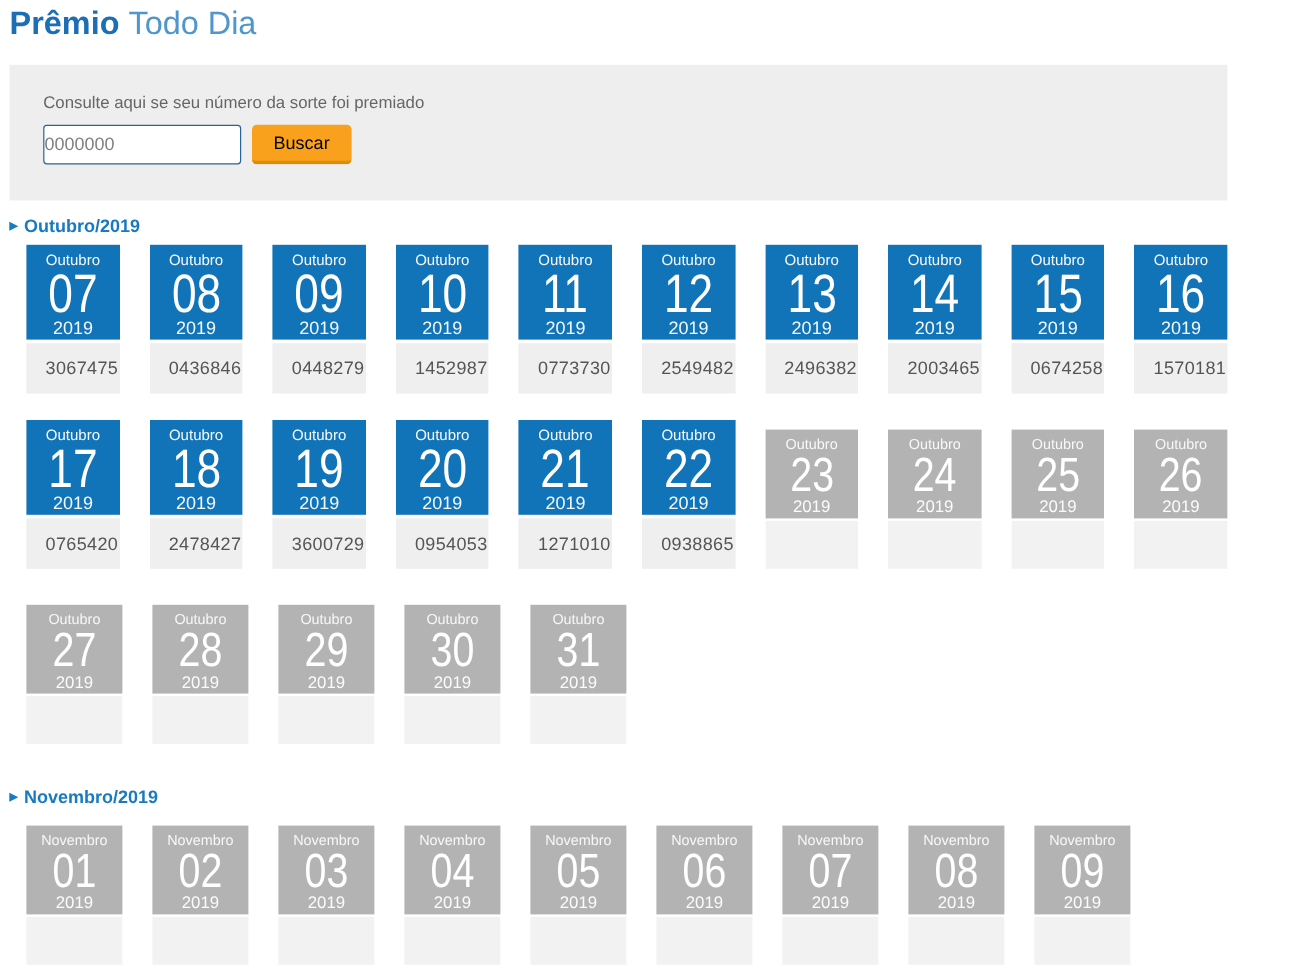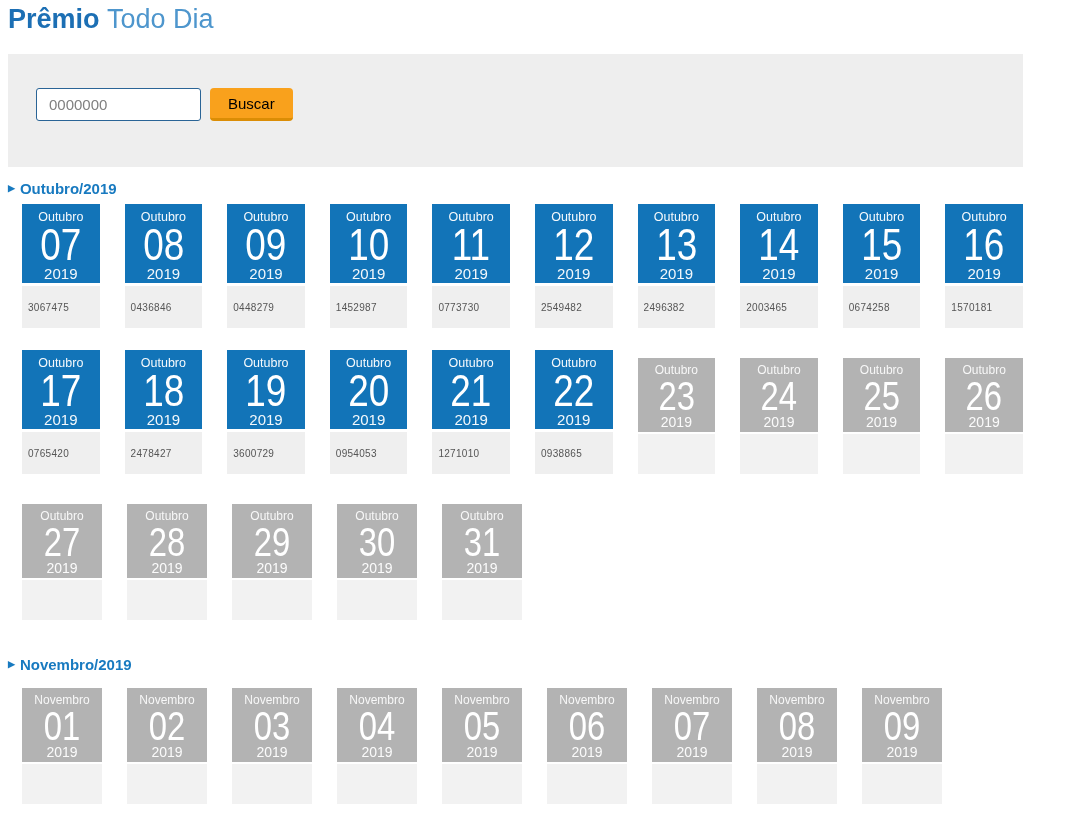--- a/index.html
+++ b/index.html
@@ -10,21 +10,21 @@
   
   .page-title { margin:0; padding-top:2px; font-size:27px; line-height:34px; font-weight:700; }
   .title-primary { color:#1c6fb4; }
   .title-secondary { color:#4e96cd; font-weight:400; }
 
   
   .search-panel { margin-top:18px; background:#eeeeee; height:113px; padding:23px 0 0 28px; }
   .search-label { font-size:14px; color:#666; }
   .search-row { margin-top:11px; display:flex; align-items:stretch; }
   .num-input { width:165px; height:33px; border:1.5px solid #2a6496; border-radius:3px;
-               padding:0 12px; font-size:15px; color:#808080; font-family:inherit; outline:none; background:#fff; }
+               padding:0 0; font-size:15px; color:#808080; font-family:inherit; outline:none; background:#fff; }
   .buscar-btn { margin-left:9px; height:33px; background:#f9a11c; border:none;
                 border-bottom:3px solid #db8d05; border-radius:4px; color:#000000; font-size:15px;
                 padding:0 18px; font-family:inherit; cursor:pointer; }
 
   
   .section-header { margin:36px 0 0 0; color:#187ac0; font-weight:700; font-size:15px;
                     display:flex; align-items:center; cursor:pointer; }
   #sections .section-header:first-child { margin-top:13px; }
   .arrow-icon { font-size:9px; margin-right:5px; transform:translateY(-1px); }
 
@@ -32,40 +32,41 @@
   .cards-row { display:flex; gap:25px; margin:7px 0 0 14px; align-items:flex-start; }
   .cards-row + .cards-row { margin-top:22px; }
 
   
   .card { width:80px; }
   .day-box { background:#1274b8; height:79px; color:#fff; text-align:center; padding-top:6px; }
   .month { font-size:12.5px; line-height:15px; color:rgba(255,255,255,.96); }
   .daynum { font-size:45px; line-height:40px; font-weight:300;
             transform:scaleX(.82); transform-origin:center; }
   .year { font-size:15px; line-height:17px; font-weight:300; color:rgba(255,255,255,.95); }
-  .band { background:#efefef; height:42px; margin-top:3px; font-size:10px; color:#555;
-          display:flex; align-items:center; padding-left:6px; letter-spacing:.3px; }
+  .band { background:#efefef; height:42px; margin-top:3px; font-size:15px; color:#555;
+          display:flex; align-items:center; padding-left:16px; letter-spacing:.3px; }
 
   .card.disabled { margin-top:8px; }
   .card.disabled .day-box { background:#b3b3b3; height:74px; padding-top:5px; }
   .card.disabled .month { font-size:12px; color:rgba(255,255,255,.9); }
   .card.disabled .daynum { font-size:40px; line-height:36px; }
   .card.disabled .year { font-size:14px; line-height:16px; }
   .card.disabled .band { background:#f2f2f2; height:40px; margin-top:2px; }
 </style>
 </head>
 <body>
 
 <div class="page">
   <h1 class="page-title">
     <span class="title-primary">Prêmio</span>
     <span class="title-secondary">Todo Dia</span>
   </h1>
 
   <div class="search-panel">
+    <div class="search-label">Consulte aqui se seu número da sorte foi premiado</div>
     <div class="search-row">
       <input class="num-input" type="text" value="0000000" style="">
       <button class="buscar-btn">Buscar</button>
     </div>
   </div>
 
   <div id="sections">
       <div class="section-header">
         <span class="arrow-icon">▶</span>
         <span class="section-title">Outubro/2019</span>

